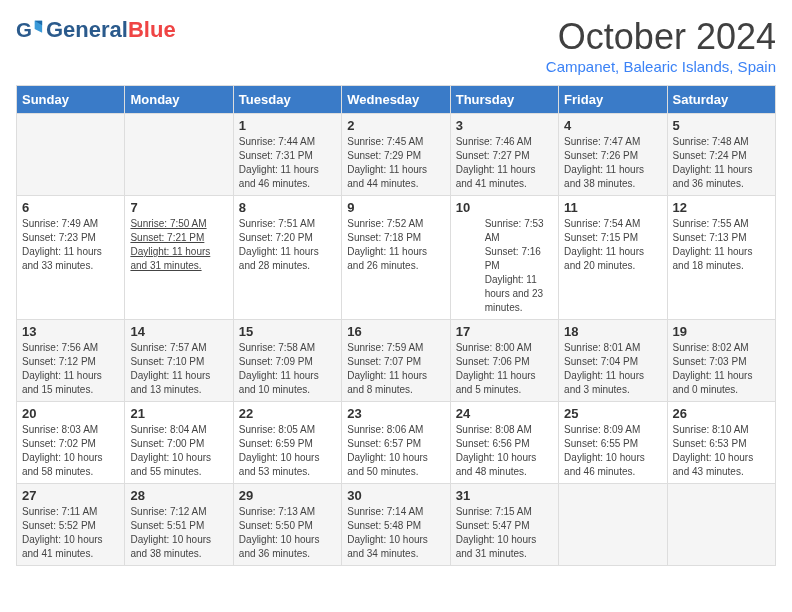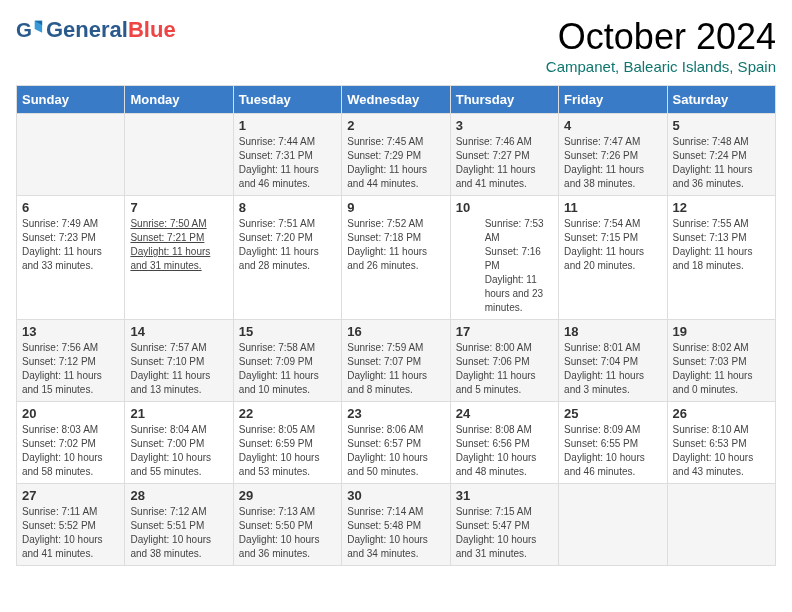--- a/index.html
+++ b/index.html
@@ -33,25 +33,25 @@
       width: 28px;
       height: 28px;
       margin-right: 2px;
     }
     .title-area {
       text-align: right;
     }
     .month-title {
       font-size: 36px;
       font-weight: normal;
-      color: #000000;
+      color: #404040;
     }
     .location {
       font-size: 15px;
-      color: #0f766e;
+      color: #3b82f6;
     }
     table {
       width: 100%;
       border-collapse: collapse;
       table-layout: fixed;
     }
     thead tr th {
       background-color: #3a7bc8;
       color: #fff;
       text-align: left;

